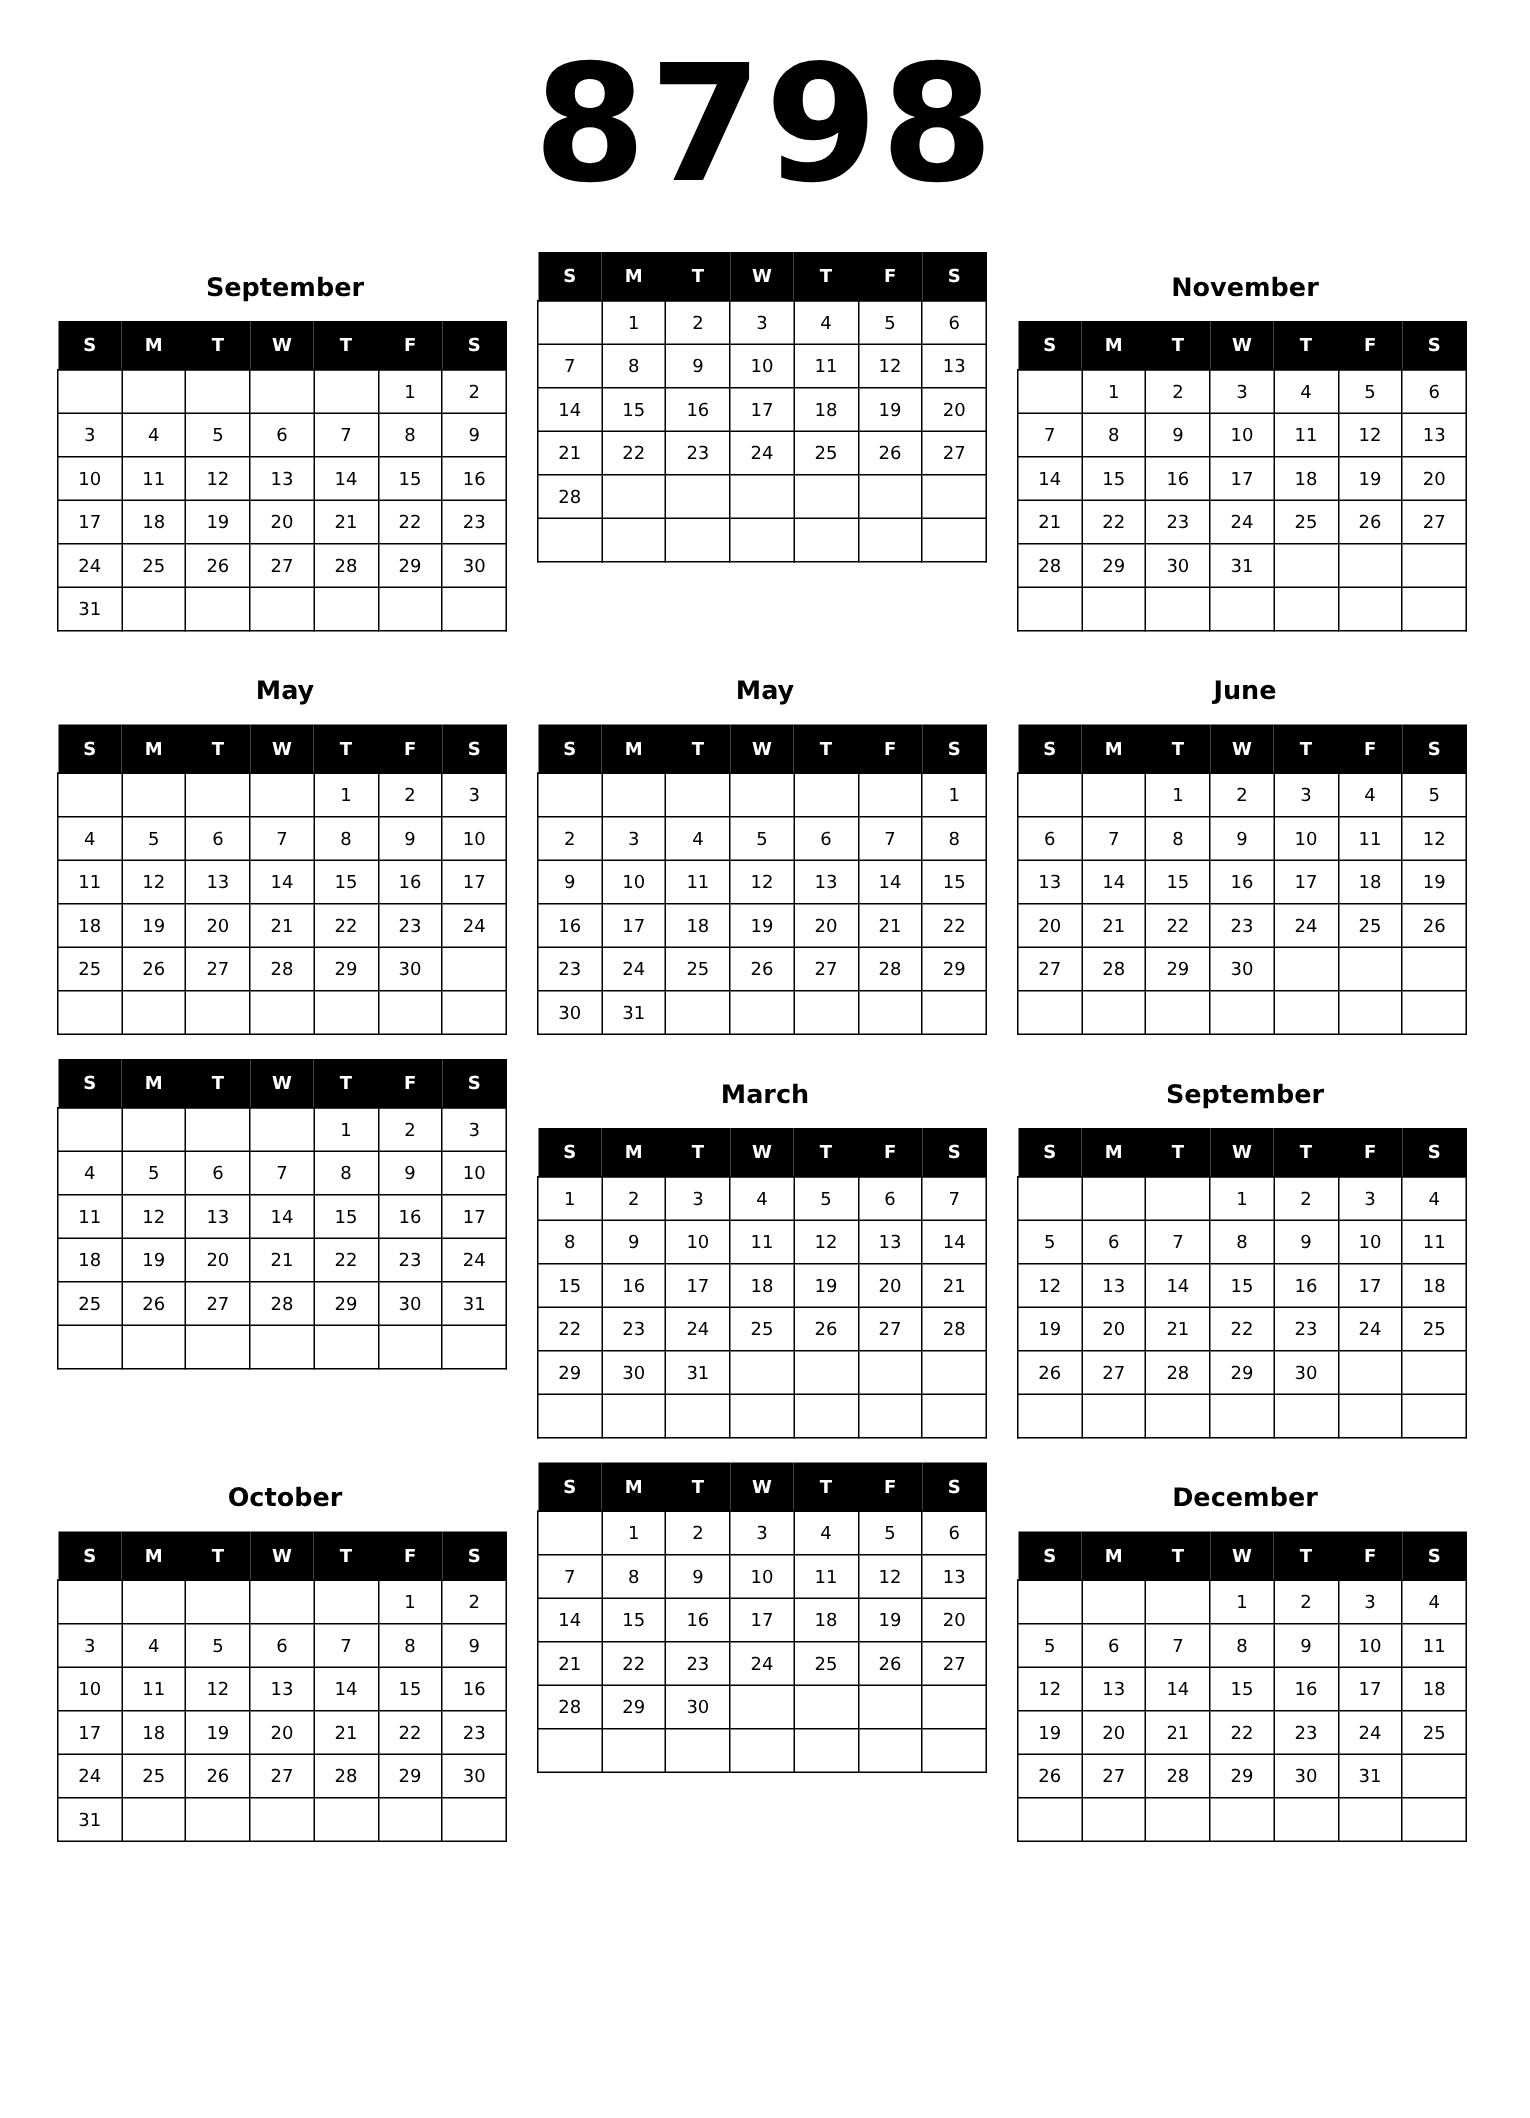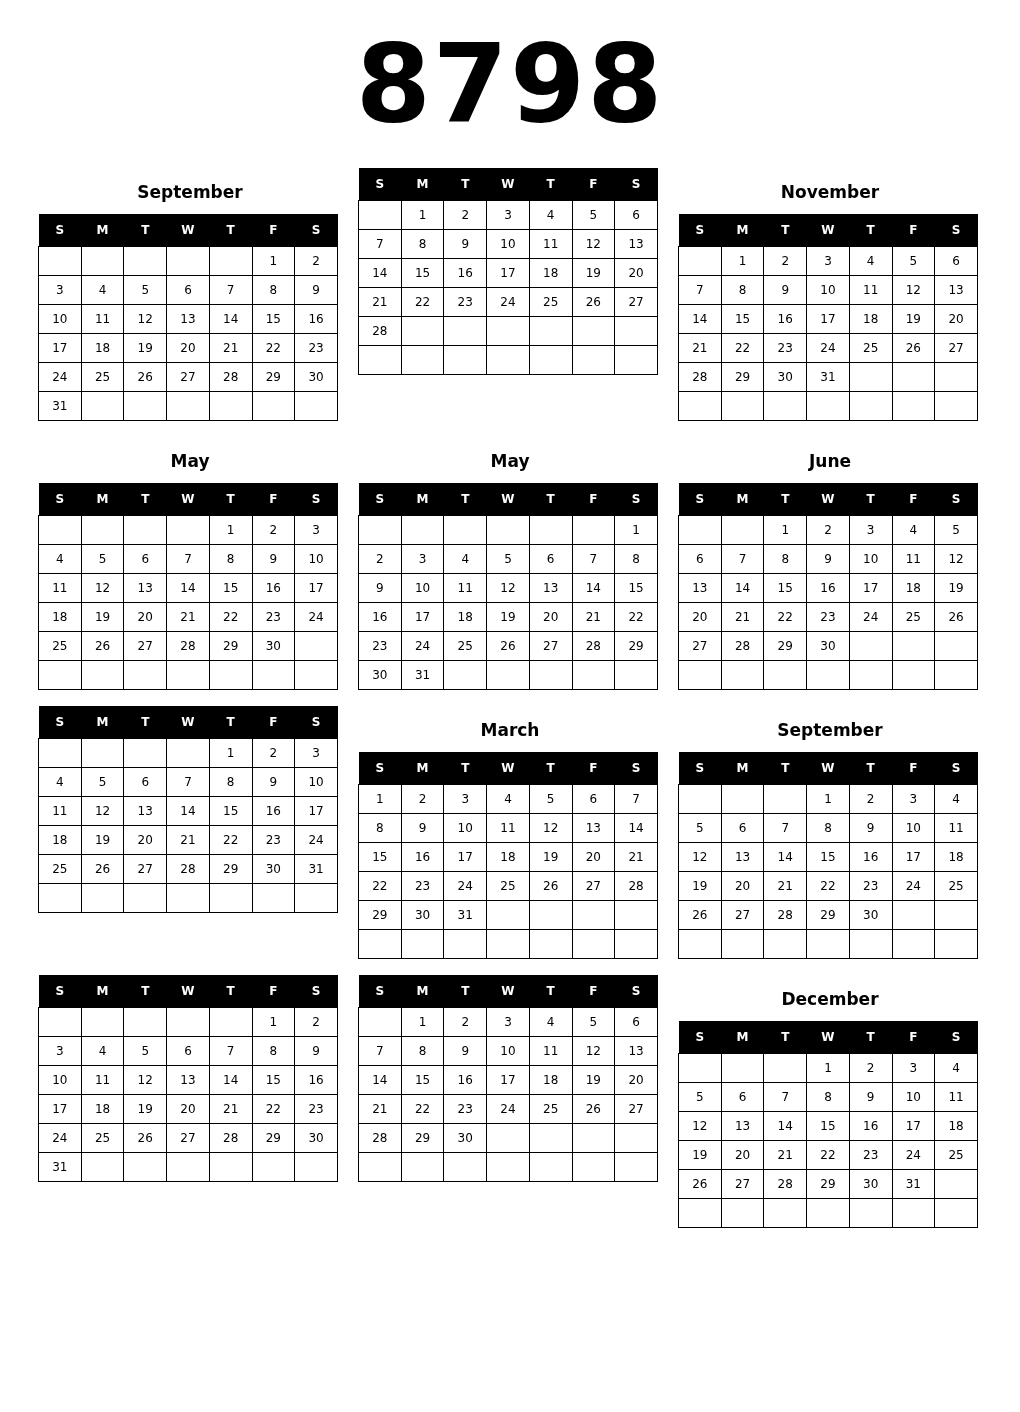--- a/index.html
+++ b/index.html
@@ -726,20 +726,21 @@
               <td></td>
               <td></td>
               <td></td>
               <td></td>
               <td></td>
             </tr>
           </tbody>
         </table>
       </div>
       <div class="month">
+        <div class="month-name">October</div>
         <table class="cal">
           <thead>
             <tr class="hdr-row">
               <th>S</th>
               <th>M</th>
               <th>T</th>
               <th>W</th>
               <th>T</th>
               <th>F</th>
               <th>S</th>

